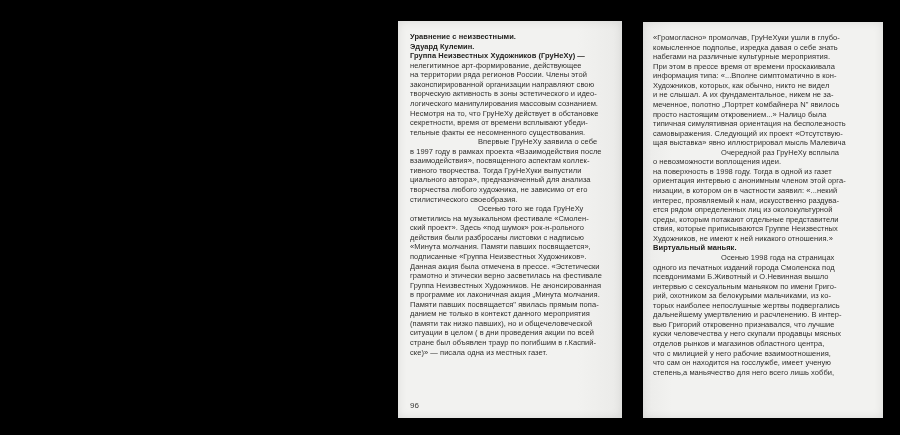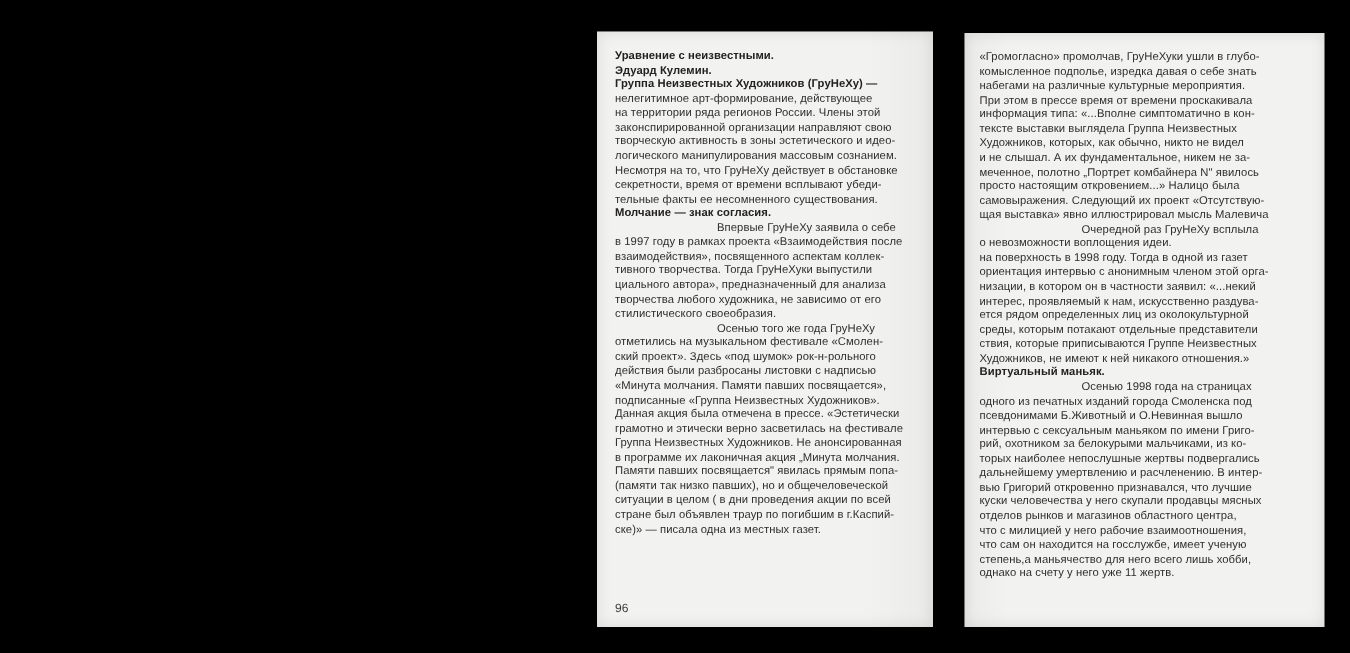--- a/index.html
+++ b/index.html
@@ -68,61 +68,61 @@
         <div class="line bold">Эдуард Кулемин.</div>
         <div class="line bold">Группа Неизвестных Художников (ГруНеХу) —</div>
         <div class="line">нелегитимное арт-формирование, действующее</div>
         <div class="line">на территории ряда регионов России. Члены этой</div>
         <div class="line">законспирированной организации направляют свою</div>
         <div class="line">творческую активность в зоны эстетического и идео-</div>
         <div class="line">логического манипулирования массовым сознанием.</div>
         <div class="line">Несмотря на то, что ГруНеХу действует в обстановке</div>
         <div class="line">секретности, время от времени всплывают убеди-</div>
         <div class="line">тельные факты ее несомненного существования.</div>
-        <div class="line bold">Молчание — знак согласия.</div>
         <div class="line indent">Впервые ГруНеХу заявила о себе</div>
         <div class="line">в 1997 году в рамках проекта «Взаимодействия после</div>
         <div class="line">взаимодействия», посвященного аспектам коллек-</div>
         <div class="line">тивного творчества. Тогда ГруНеХуки выпустили</div>
         <div class="line">циального автора», предназначенный для анализа</div>
         <div class="line">творчества любого художника, не зависимо от его</div>
         <div class="line">стилистического своеобразия.</div>
         <div class="line indent">Осенью того же года ГруНеХу</div>
         <div class="line">отметились на музыкальном фестивале «Смолен-</div>
         <div class="line">ский проект». Здесь «под шумок» рок-н-рольного</div>
         <div class="line">действия были разбросаны листовки с надписью</div>
         <div class="line">«Минута молчания. Памяти павших посвящается»,</div>
         <div class="line">подписанные «Группа Неизвестных Художников».</div>
         <div class="line">Данная акция была отмечена в прессе. «Эстетически</div>
         <div class="line">грамотно и этически верно засветилась на фестивале</div>
         <div class="line">Группа Неизвестных Художников. Не анонсированная</div>
         <div class="line">в программе их лаконичная акция „Минута молчания.</div>
         <div class="line">Памяти павших посвящается" явилась прямым попа-</div>
+        <div class="line">данием не только в контекст данного мероприятия</div>
         <div class="line">(памяти так низко павших), но и общечеловеческой</div>
         <div class="line">ситуации в целом ( в дни проведения акции по всей</div>
         <div class="line">стране был объявлен траур по погибшим в г.Каспий-</div>
         <div class="line">ске)» — писала одна из местных газет.</div>
       </div>
     <div class="page-number">96</div>
   </div>
 
   <div class="spine"></div>
 
   <div class="page" id="page-right">
     <div class="text-col">
         <div class="line">«Громогласно» промолчав, ГруНеХуки ушли в глубо-</div>
         <div class="line">комысленное подполье, изредка давая о себе знать</div>
         <div class="line">набегами на различные культурные мероприятия.</div>
         <div class="line">При этом в прессе время от времени проскакивала</div>
         <div class="line">информация типа: «...Вполне симптоматично в кон-</div>
-        <div class="line">тексте выставки выглядела Группа Неизвестных</div>
         <div class="line">Художников, которых, как обычно, никто не видел</div>
         <div class="line">и не слышал. А их фундаментальное, никем не за-</div>
         <div class="line">меченное, полотно „Портрет комбайнера N" явилось</div>
         <div class="line">просто настоящим откровением...» Налицо была</div>
+        <div class="line">типичная симулятивная ориентация на бесполезность</div>
         <div class="line">самовыражения. Следующий их проект «Отсутствую-</div>
         <div class="line">щая выставка» явно иллюстрировал мысль Малевича</div>
         <div class="line indent">Очередной раз ГруНеХу всплыла</div>
         <div class="line">о невозможности воплощения идеи.</div>
         <div class="line">на поверхность в 1998 году. Тогда в одной из газет</div>
         <div class="line">ориентация интервью с анонимным членом этой орга-</div>
         <div class="line">низации, в котором он в частности заявил: «...некий</div>
         <div class="line">интерес, проявляемый к нам, искусственно раздува-</div>
         <div class="line">ется рядом определенных лиц из околокультурной</div>
         <div class="line">среды, которым потакают отдельные представители</div>
@@ -135,17 +135,16 @@
         <div class="line">интервью с сексуальным маньяком по имени Григо-</div>
         <div class="line">рий, охотником за белокурыми мальчиками, из ко-</div>
         <div class="line">торых наиболее непослушные жертвы подвергались</div>
         <div class="line">дальнейшему умертвлению и расчленению. В интер-</div>
         <div class="line">вью Григорий откровенно признавался, что лучшие</div>
         <div class="line">куски человечества у него скупали продавцы мясных</div>
         <div class="line">отделов рынков и магазинов областного центра,</div>
         <div class="line">что с милицией у него рабочие взаимоотношения,</div>
         <div class="line">что сам он находится на госслужбе, имеет ученую</div>
         <div class="line">степень,а маньячество для него всего лишь хобби,</div>
-        <div class="line">однако на счету у него уже 11 жертв.</div>
       </div>
   </div>
 
 </div>
 
 </body></html>

